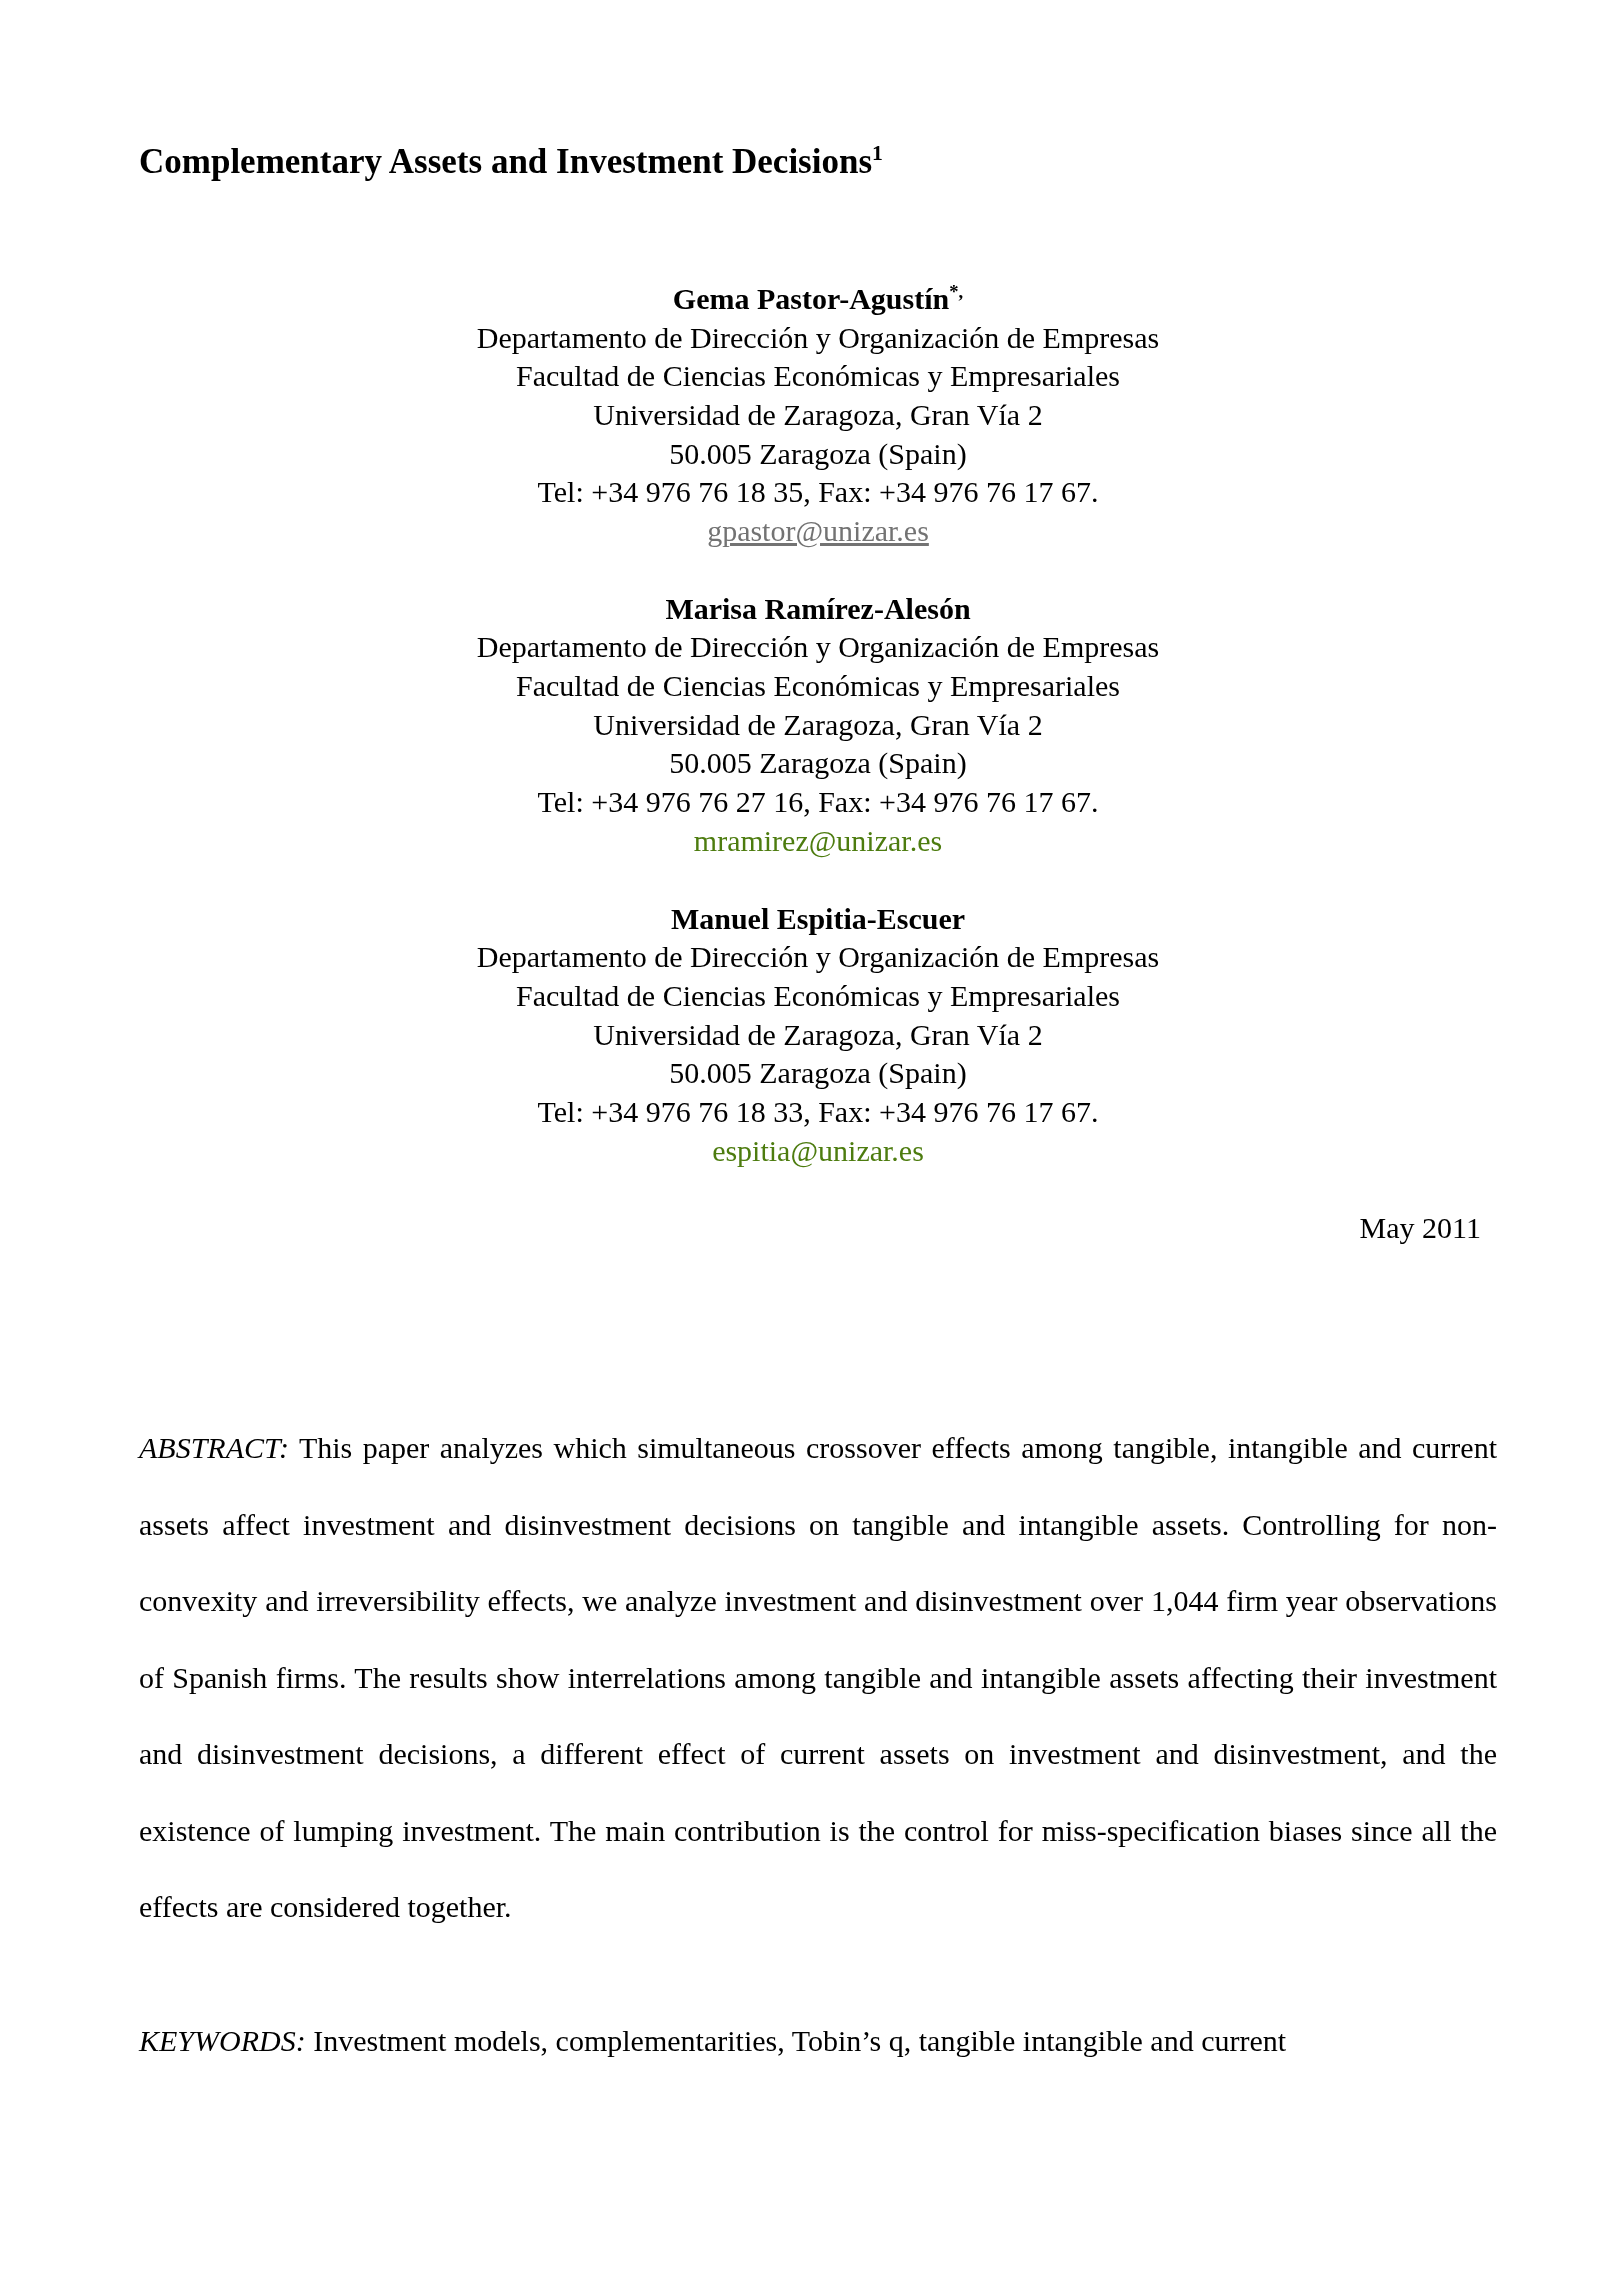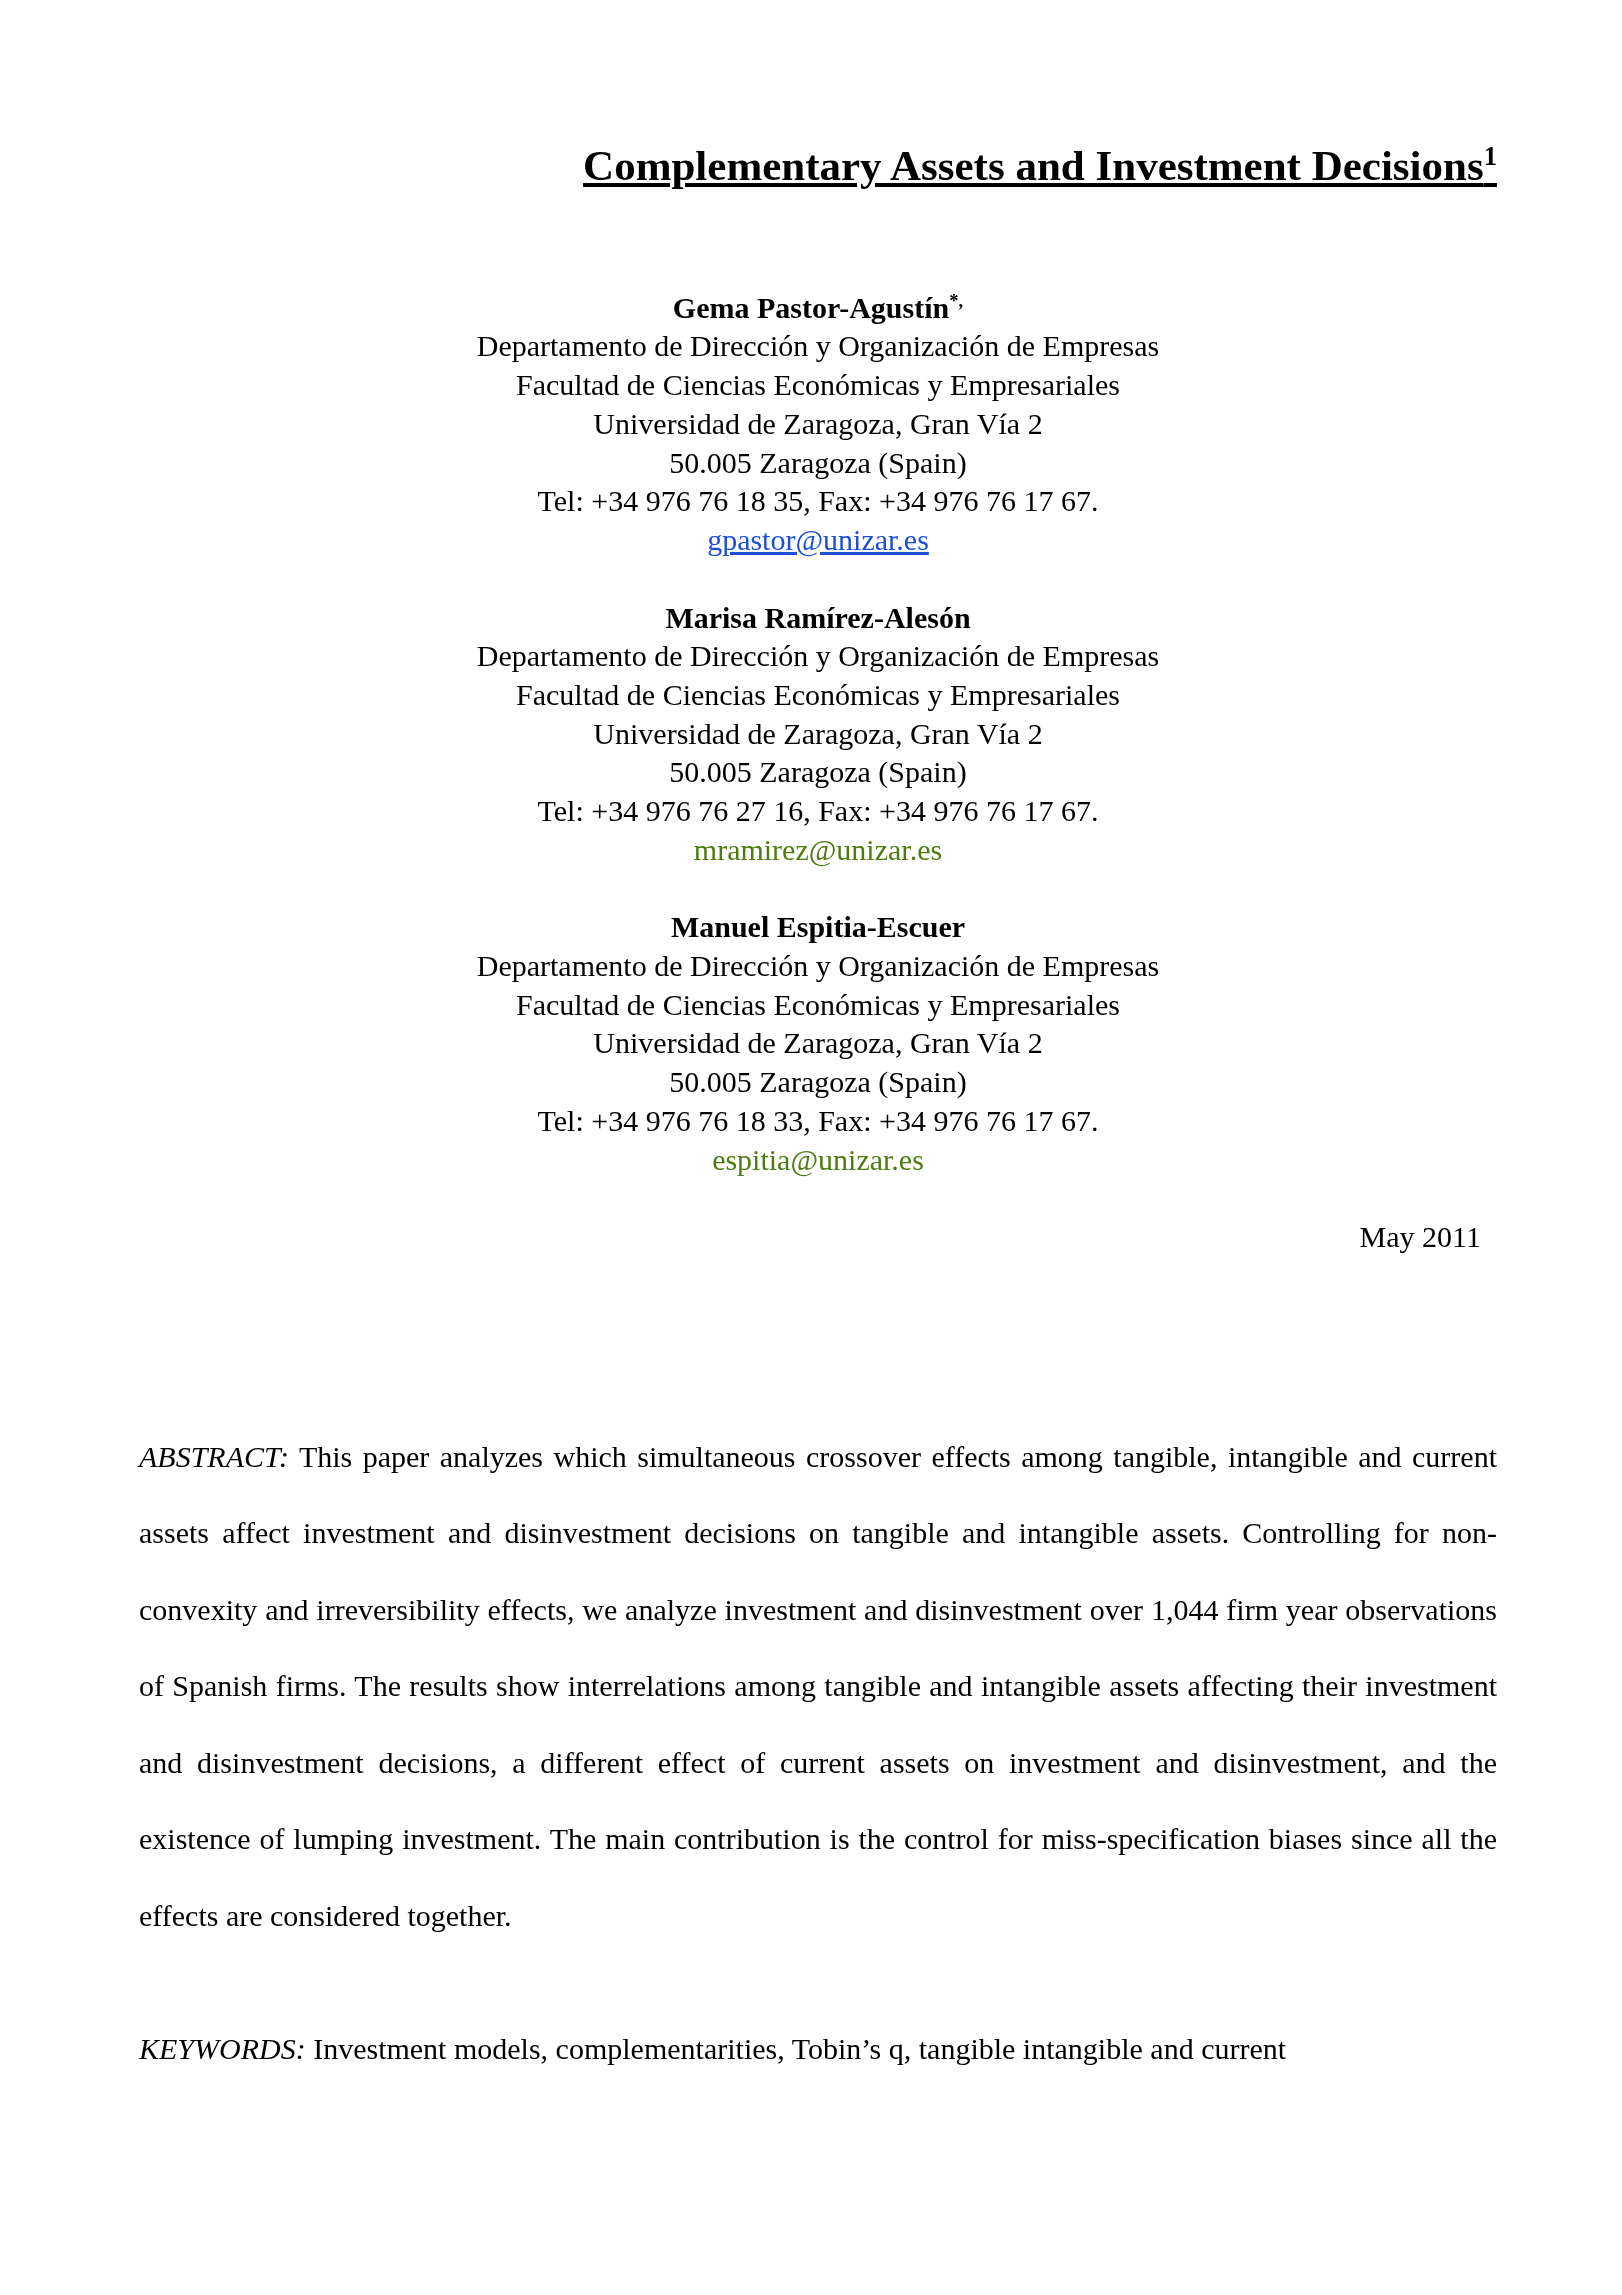--- a/index.html
+++ b/index.html
@@ -12,26 +12,25 @@
     width: 1623px;
     height: 2295px;
     box-sizing: border-box;
     padding: 141px 126px 0 139px;
     background: #ffffff;
     color: #000000;
     font-family: "Liberation Serif", "DejaVu Serif", serif;
     font-size: 30px;
   }
   .title {
-    font-size: 43px;
+    font-size: 35px;
     font-weight: bold;
-    text-align: right;
+    text-align: left;
     margin: 0 0 98px 0;
     line-height: 1.15;
-    text-decoration: underline;
   }
   .title sup {
     font-size: 0.62em;
     font-weight: bold;
   }
   .author-block {
     text-align: center;
     line-height: 1.29;
     margin: 0 0 39px 0;
   }
@@ -40,21 +39,21 @@
   }
   .author-name {
     font-weight: bold;
     font-family: Liberation Serif, serif;
   }
   .author-name sup {
     font-size: 0.62em;
     font-weight: bold;
   }
   .email-link {
-    color: #1d4ed8;
+    color: #737373;
     text-decoration: underline;
     cursor: pointer;
   }
   .email-plain {
     color: #4d7c0f;
     text-decoration: none;
   }
   .date-line {
     text-align: right;
     margin: 16px;

